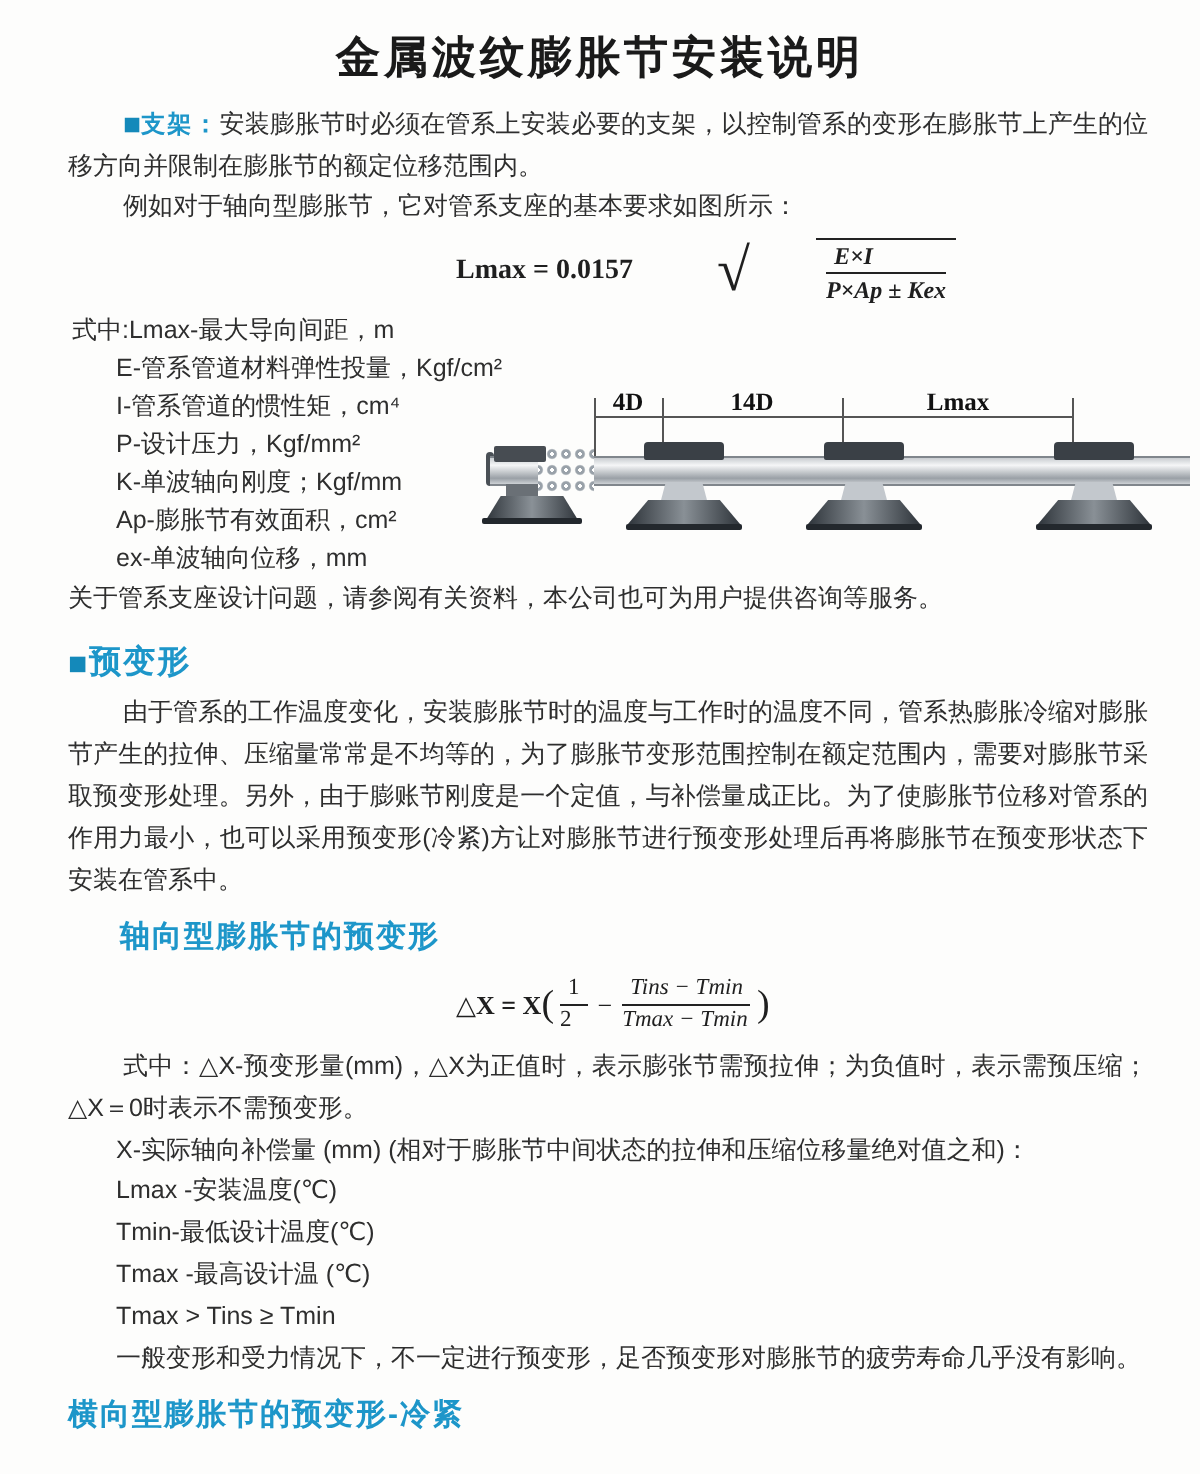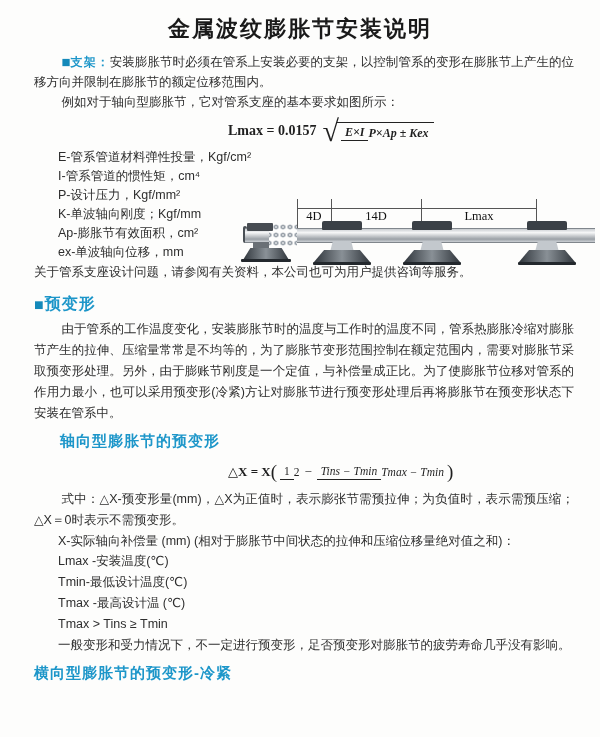--- a/index.html
+++ b/index.html
@@ -20,38 +20,38 @@
   .sub-head{margin:8px 0 2px 60px;font-size:15px;font-weight:bold;color:#1d96c9;letter-spacing:1px;}
   .sub-head.flush{margin-left:34px;}
 
   
   .defs{margin-top:2px;}
   .def-line{margin:0 0 0 58px;font-size:12.5px;line-height:19px;}
   .def-line.first{margin-left:36px;}
 
   
   .formula{display:flex;align-items:center;font-family:"Liberation Serif","DejaVu Serif",serif;color:#1f1f1f;}
-  .f-lmax{margin:6px 0 4px 228px;font-weight:bold;font-size:14px;}
+  .f-lmax{margin:6px 0 4px 228px;font-weight:bold;font-size:14px;gap:36px;}
   .radical{font-size:30px;font-weight:normal;line-height:26px;margin:0 -3px 0 6px;}
   .radicand{display:inline-block;border-top:1.5px solid #222;padding:1px 5px 0;}
-  .frac{display:inline-flex;text-align:left;font-size:12px;line-height:14px;}
+  .frac{display:inline-flex;flex-direction:column;text-align:left;font-size:12px;line-height:14px;}
   .frac .num{border-bottom:1px solid #222;padding:0 4px 1px;}
   .frac .den{padding-top:1px;font-family:Liberation Serif, serif;}
   .it{font-style:italic;}
   .f-dx{margin:10px 0 6px 228px;font-size:13px;font-weight:bold;}
   .f-dx .frac,.f-dy .frac{font-weight:normal;font-size:11.5px;line-height:13px;margin:0 3px;}
   .paren{font-size:19px;font-weight:normal;}
   .minus{margin:0 2px;font-weight:normal;}
 
   
   .diagram{position:absolute;left:243px;top:192px;width:354px;height:78px;}
   .dim-line{position:absolute;left:54px;top:16px;width:240px;border-top:1px solid #555;}
   .tick{position:absolute;top:7px;width:1px;height:30px;background:#555;}
-  .dim-label{position:absolute;top:17px;font-family:"Liberation Serif","DejaVu Serif",serif;
-    font-weight:normal;font-size:12.5px;color:#111;transform:translateX(-50%);}
+  .dim-label{position:absolute;top:2px;font-family:"Liberation Serif","DejaVu Serif",serif;
+    font-weight:bold;font-size:12.5px;color:#111;transform:translateX(-50%);}
   .pipe{position:absolute;top:36px;height:13px;
     background:linear-gradient(to bottom,#c9cdd1 0%,#f5f6f7 28%,#9aa0a6 78%,#cdd1d5 100%);
     border-top:1px solid #80868c;border-bottom:1px solid #80868c;}
   .pipe.stub{left:2px;width:24px;}
   .pipe.main{left:54px;width:298px;}
   .pipe-endcap{position:absolute;left:0;top:34px;width:4px;height:17px;background:#4a5056;border-radius:2px;}
   .bellows{position:absolute;left:26px;top:31px;width:28px;height:24px;
     background-image:radial-gradient(circle at center,#ffffff 0 1px,#99a1a9 1px 2.1px,rgba(0,0,0,0) 2.8px);
     background-size:7px 8px;background-position:center;}
   .anchor-cap{position:absolute;left:4px;top:31px;width:26px;height:8px;background:#474c52;border-radius:1px;}
@@ -86,20 +86,21 @@
     <span class="radical">√</span>
     <span class="radicand">
       <span class="frac">
         <span class="num it">E×I</span>
         <span class="den it">P×Ap ± Kex</span>
       </span>
     </span>
   </div>
 
   <div class="defs">
+    <p class="def-line first">式中:Lmax-最大导向间距，m</p>
     <p class="def-line">E-管系管道材料弹性投量，Kgf/cm²</p>
     <p class="def-line">I-管系管道的惯性矩，cm⁴</p>
     <p class="def-line">P-设计压力，Kgf/mm²</p>
     <p class="def-line">K-单波轴向刚度；Kgf/mm</p>
     <p class="def-line">Ap-膨胀节有效面积，cm²</p>
     <p class="def-line">ex-单波轴向位移，mm</p>
   </div>
 
   <div class="diagram">
     <div class="dim-line"></div>

